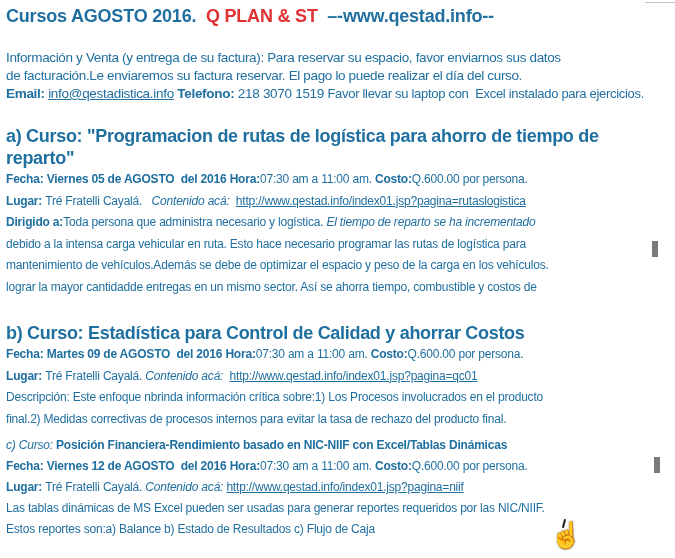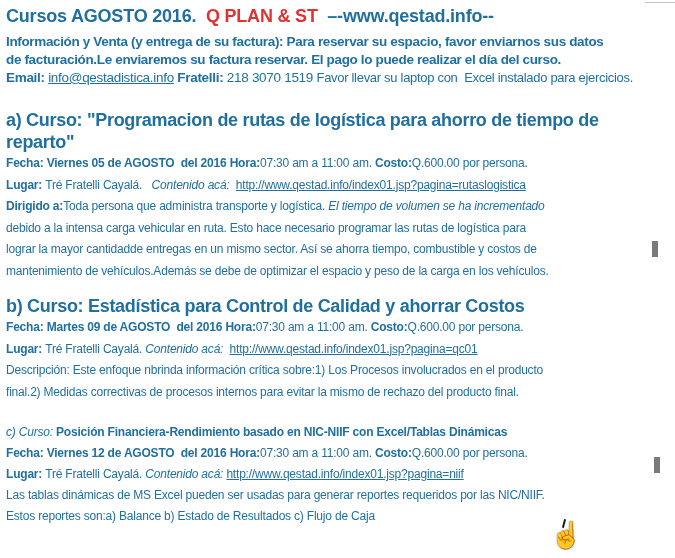--- a/index.html
+++ b/index.html
@@ -1,29 +1,29 @@
 <!DOCTYPE html>
 <html><head>
 <meta charset="utf-8">
 <style>
   *{box-sizing:border-box}
   html,body{margin:0;padding:0}
   body{width:675px;height:558px;background:#ffffff;font-family:"Liberation Sans",sans-serif;
        color:#1f6fa0;position:relative;overflow:hidden}
   .doc{padding:4px 5px 0 6px}
   .ln{margin:0;white-space:pre}
-  .t1{font-size:18px;line-height:25px;font-weight:bold;letter-spacing:-0.2px;margin-bottom:4px}
+  .t1{font-size:18px;line-height:25px;font-weight:bold;letter-spacing:-0.2px;margin-bottom:20px}
   .red{color:#e03232}
-  .intro{font-weight:bold;font-size:13.5px;line-height:17.5px;letter-spacing:-0.35px}
+  .intro{font-weight:normal;font-size:13.5px;line-height:17.5px;letter-spacing:-0.35px}
   .contact{font-size:13.5px;line-height:19px;letter-spacing:-0.3px}
   .note{font-size:13px}
   .h2{font-size:18px;line-height:22px;font-weight:bold;letter-spacing:-0.3px}
   .mt-a{margin-top:22px}
-  .mt-b{margin-top:13px}
-  .mt-c{margin-top:19px}
+  .mt-b{margin-top:24px}
+  .mt-c{margin-top:5px}
   .body{font-size:12px;line-height:21.5px;letter-spacing:-0.2px}
   .c-sec{line-height:21px}
   b{font-weight:bold}
   i,.it{}
   a.lnk{color:inherit;text-decoration:underline;}
   a.mail{color:inherit;text-decoration:underline;font-style:normal}
   .caret{position:absolute;width:6px;height:16px;background:#7a7a7a}
   #caret-a{left:652px;top:241px}
   #caret-c{left:654px;top:457px}
   .hand{position:absolute;left:550px;top:522px;font-size:26px;line-height:26px;color:#fbfbfb;
@@ -32,36 +32,36 @@
   .edge{position:absolute;top:2px;left:645px;width:30px;height:1px;background:#c4c4c4}
 </style>
 </head>
 <body>
 
 <div class="doc">
   <p class="ln t1"><span>Cursos AGOSTO 2016. </span><span class="red"> Q PLAN &amp; ST </span><span> –-www.qestad.info--</span></p>
 
   <p class="ln intro">Información y Venta (y entrega de su factura): Para reservar su espacio, favor enviarnos sus datos</p>
   <p class="ln intro">de facturación.Le enviaremos su factura reservar. El pago lo puede realizar el día del curso.</p>
-  <p class="ln contact"><b>Email: </b><a class="mail" href="#">info@qestadistica.info</a><b> Fratelli: </b><span>218 3070 1519 </span><span class="note">Favor llevar su laptop con  Excel instalado para ejercicios.</span></p>
+  <p class="ln contact"><b>Email: </b><a class="mail" href="#">info@qestadistica.info</a><b> Telefono: </b><span>218 3070 1519 </span><span class="note">Favor llevar su laptop con  Excel instalado para ejercicios.</span></p>
 
   <p class="ln h2 mt-a">a) Curso: "Programacion de rutas de logística para ahorro de tiempo de</p>
   <p class="ln h2">reparto"</p>
   <p class="ln body"><b>Fecha: </b><b>Viernes 05 de AGOSTO  del 2016 </b><b>Hora:</b><span>07:30 am a 11:00 am. </span><b>Costo:</b><span>Q.600.00 por persona.</span></p>
   <p class="ln body"><b>Lugar: </b><span>Tré Fratelli Cayalá.   </span><i>Contenido acá:  </i><a class="lnk" href="#">http://www.qestad.info/index01.jsp?pagina=rutaslogistica</a></p>
-  <p class="ln body"><b>Dirigido a:</b><span>Toda persona que administra transporte y logística. </span><i>El tiempo de volumen se ha incrementado</i></p>
+  <p class="ln body"><b>Dirigido a:</b><span>Toda persona que administra necesario y logística. </span><i>El tiempo de reparto se ha incrementado</i></p>
   <p class="ln body it">debido a la intensa carga vehicular en ruta. Esto hace necesario programar las rutas de logística para</p>
+  <p class="ln body it">mantenimiento de vehículos.Además se debe de optimizar el espacio y peso de la carga en los vehículos.</p>
   <p class="ln body it">lograr la mayor cantidadde entregas en un mismo sector. Así se ahorra tiempo, combustible y costos de</p>
-  <p class="ln body it">mantenimiento de vehículos.Además se debe de optimizar el espacio y peso de la carga en los vehículos.</p>
 
   <p class="ln h2 mt-b">b) Curso: Estadística para Control de Calidad y ahorrar Costos</p>
   <p class="ln body"><b>Fecha: </b><b>Martes 09 de AGOSTO  del 2016 </b><b>Hora:</b><span>07:30 am a 11:00 am. </span><b>Costo:</b><span>Q.600.00 por persona.</span></p>
   <p class="ln body"><b>Lugar: </b><span>Tré Fratelli Cayalá. </span><i>Contenido acá:  </i><a class="lnk" href="#">http://www.qestad.info/index01.jsp?pagina=qc01</a></p>
   <p class="ln body it">Descripción: Este enfoque nbrinda información crítica sobre:1) Los Procesos involucrados en el producto</p>
-  <p class="ln body it">final.2) Medidas correctivas de procesos internos para evitar la mismo de rechazo del producto final.</p>
+  <p class="ln body it">final.2) Medidas correctivas de procesos internos para evitar la tasa de rechazo del producto final.</p>
 
   <p class="ln body c-sec mt-c"><i>c) Curso: </i><b>Posición Financiera-Rendimiento basado en NIC-NIIF con Excel/Tablas Dinámicas</b></p>
   <p class="ln body c-sec"><b>Fecha: </b><b>Viernes 12 de AGOSTO  del 2016 </b><b>Hora:</b><span>07:30 am a 11:00 am. </span><b>Costo:</b><span>Q.600.00 por persona.</span></p>
   <p class="ln body c-sec"><b>Lugar: </b><span>Tré Fratelli Cayalá. </span><i>Contenido acá: </i><a class="lnk" href="#">http://www.qestad.info/index01.jsp?pagina=niif</a></p>
   <p class="ln body it c-sec">Las tablas dinámicas de MS Excel pueden ser usadas para generar reportes requeridos por las NIC/NIIF.</p>
   <p class="ln body it c-sec">Estos reportes son:a) Balance b) Estado de Resultados c) Flujo de Caja</p>
 </div>
 
 <div class="caret" id="caret-a"></div>
 <div class="caret" id="caret-c"></div>

